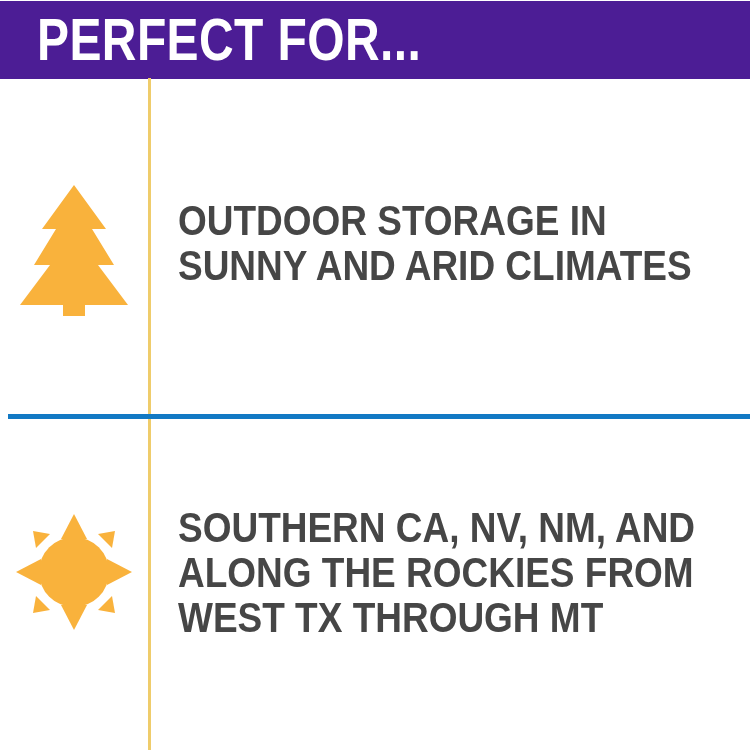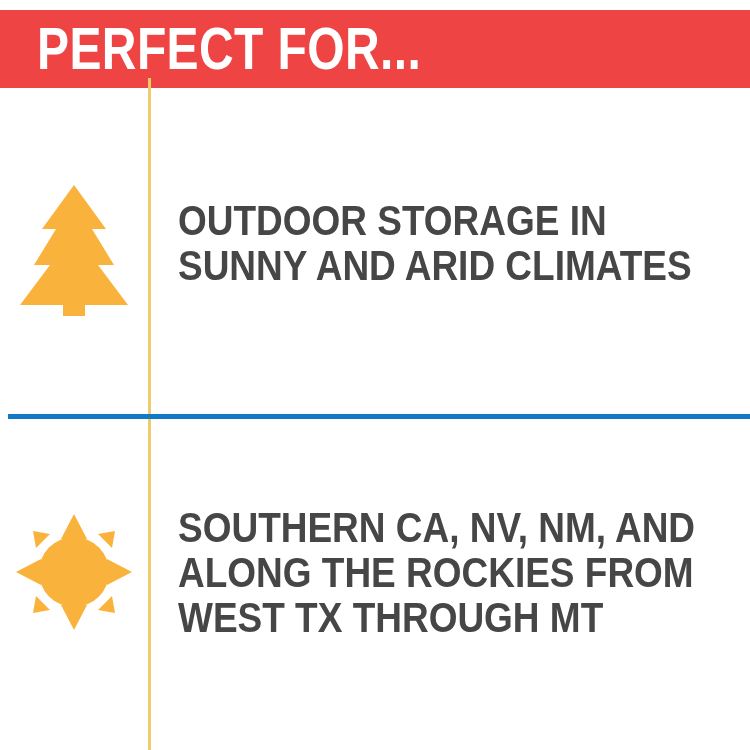--- a/index.html
+++ b/index.html
@@ -18,24 +18,24 @@
     position: relative;
     width: 750px;
     height: 750px;
     background: #ffffff;
   }
 
   
   .header-banner {
     position: absolute;
     left: 0;
-    top: 10px;
+    top: 1px;
     width: 750px;
     height: 78px;
-    background: #ef4444;
+    background: #4c1d95;
     box-sizing: border-box;
     text-decoration: underline;
   }
   .header-title {
     position: absolute;
     left: 37px;
     top: 7px;
     font-family: "Liberation Sans Narrow", "Liberation Sans", sans-serif;
     font-weight: bold;
     font-size: 60px;

